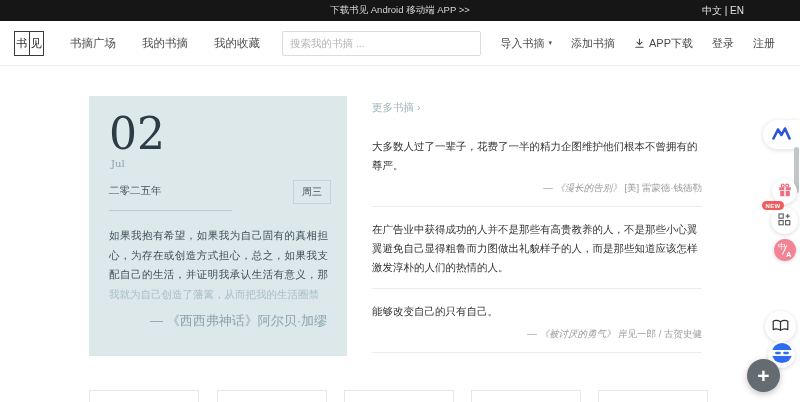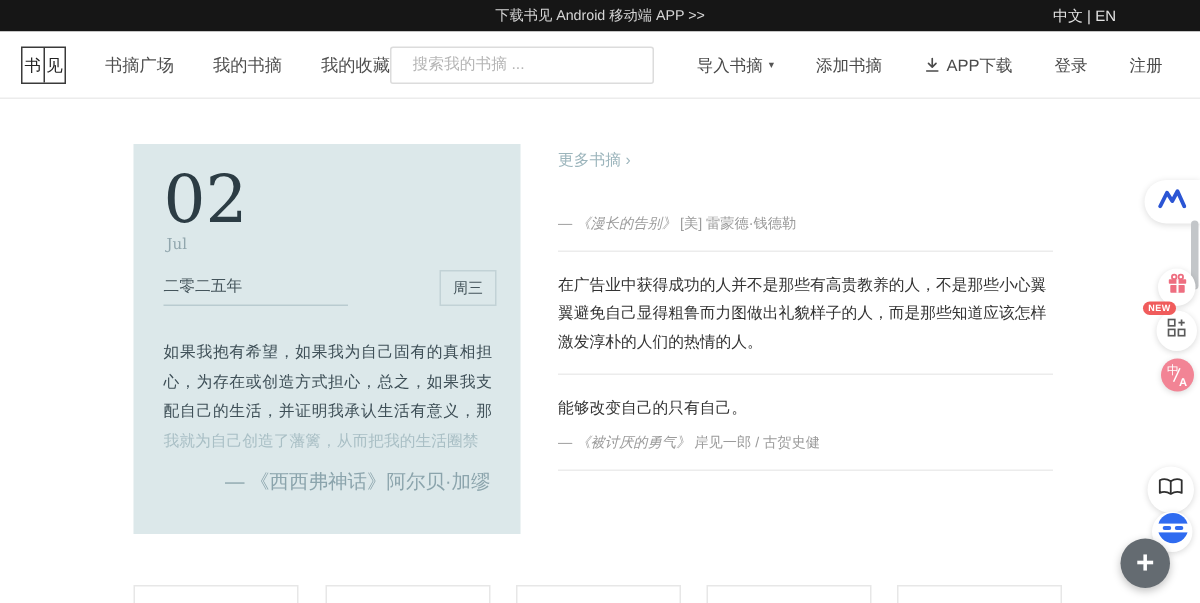--- a/index.html
+++ b/index.html
@@ -11,45 +11,45 @@
   .topbar { position:absolute; left:0; top:0; width:800px; height:21px; background:#161616; }
   .topbar-download { position:absolute; left:0; right:0; top:4px; text-align:center; font-size:9.5px; color:#d6d6d6; cursor:pointer; }
   .topbar-lang { position:absolute; right:56px; top:4px; font-size:10px; color:#e3e3e3; cursor:pointer; }
 
   
   .header { position:absolute; left:0; top:21px; width:800px; height:45px; background:#fff; border-bottom:1px solid #ececec; display:flex; align-items:center; }
   .logo-box { margin-left:14px; width:30px; height:25px; border:1px solid #3a3a3a; display:flex; align-items:stretch; cursor:pointer; flex:none; }
   .logo-cell { flex:1; display:flex; align-items:center; justify-content:center; font-size:11px; color:#222; }
   .logo-cell.first { border-right:1px solid #3a3a3a; }
   .nav-item { margin-left:26px; font-size:11.5px; color:#4f4f4f; cursor:pointer; white-space:nowrap; }
-  .search { width:326px; height:25px; border:1px solid #dcdcdc; border-radius:2px; font-size:10.5px; color:#333; padding:0 14px; outline:none; font-family:"Liberation Sans",sans-serif; }
+  .search { margin-left:22px; width:326px; height:25px; border:1px solid #dcdcdc; border-radius:2px; font-size:10.5px; color:#333; padding:0 7px; outline:none; font-family:"Liberation Sans",sans-serif; }
   .search::placeholder { color:#b5b5b5; }
   .hdr-spacer { flex:1; }
-  .hdr-action { margin-left:28px; font-size:11px; color:#4a4a4a; cursor:pointer; white-space:nowrap; display:flex; align-items:center; }
+  .hdr-action { margin-left:19px; font-size:11px; color:#4a4a4a; cursor:pointer; white-space:nowrap; display:flex; align-items:center; }
   .hdr-action:last-child { margin-right:25px; }
   .caret { font-size:7px; color:#555; margin-left:4px; }
   .dl-ico { margin-right:4px; display:inline-flex; }
 
   
   .daily-card { position:absolute; left:89px; top:96px; width:258px; height:260px; background:#dce8ea; cursor:pointer; }
   .dc-day { position:absolute; left:20px; top:14px; font-family:"DejaVu Serif",serif; font-size:44px; line-height:1.1; color:#2c3c44; font-weight:400; }
   .dc-month { position:absolute; left:22px; top:62px; font-family:"DejaVu Serif",serif; font-size:10px; color:#91a6ad; }
-  .dc-year { position:absolute; left:20px; top:88px; width:123px; font-size:10.5px; color:#44545b; border-bottom:1px solid #b9cbd0; padding-bottom:5px; }
+  .dc-year { position:absolute; left:20px; top:88px; width:123px; font-size:10.5px; color:#44545b; border-bottom:1px solid #b9cbd0; padding-bottom:12px; }
   .dc-weekday { position:absolute; right:16px; top:84px; border:1px solid #c2d2d6; font-size:10px; color:#44545b; padding:4px 8px; }
   .dc-quote { position:absolute; left:20px; top:130px; width:219px; font-size:10.5px; line-height:19.5px; color:#3e4f57; text-align:justify; }
   .dc-quote .fade { color:#a9bfc5; }
   .dc-attr { position:absolute; right:20px; top:216px; font-size:13px; color:#8ba4ac; }
 
   
   .quotes-col { position:absolute; left:372px; top:97px; width:330px; }
   .more-link { display:inline-block; font-size:10.5px; color:#9cb5bc; cursor:pointer; padding-bottom:13px; }
   .quote-item { padding:13px 0 11px; border-bottom:1px solid #ececec; cursor:pointer; }
   .quote-item:first-of-type { padding-top:9px; }
   .q-text { font-size:10.5px; line-height:19px; color:#333; }
-  .q-attr { text-align:left; font-size:9.5px; color:#9b9b9b; margin-top:7px; }
+  .q-attr { text-align:right; font-size:9.5px; color:#9b9b9b; margin-top:7px; }
   .q-title { font-style:italic; }
 
   
   .partial-card { position:absolute; top:390px; width:110px; height:26px; background:#fff; border:1px solid #e7e7e7; cursor:pointer; }
 
   
   .logo-tab { position:absolute; right:0; top:120px; width:37px; height:29px; background:#fff; border-radius:15px 0 0 15px; box-shadow:0 1px 5px rgba(0,0,0,.14); display:flex; align-items:center; justify-content:center; cursor:pointer; }
   .scrollbar { position:absolute; right:1px; top:147px; width:5px; height:46px; background:#c3c6c9; border-radius:3px; cursor:pointer; }
   .float-circle { position:absolute; background:#fff; border-radius:50%; box-shadow:0 1px 4px rgba(0,0,0,.15); display:flex; align-items:center; justify-content:center; cursor:pointer; }
   .gift-btn { right:3px; top:179px; width:25px; height:25px; }
@@ -106,20 +106,21 @@
     <div class="dc-year">二零二五年</div>
     <div class="dc-weekday">周三</div>
     <div class="dc-quote"><span>如果我抱有希望，如果我为自己固有的真相担心，为存在或创造方式担心，总之，如果我支配自己的生活，并证明我承认生活有意义，那</span><span class="fade">我就为自己创造了藩篱，从而把我的生活圈禁</span></div>
     <div class="dc-attr">— 《西西弗神话》阿尔贝·加缪</div>
   </div>
 
   <div class="quotes-col">
     <span class="more-link">更多书摘 ›</span>
 
     <div class="quote-item">
+      <div class="q-text">大多数人过了一辈子，花费了一半的精力企图维护他们根本不曾拥有的尊严。</div>
       <div class="q-attr"><span>— </span><span class="q-title">《漫长的告别》</span><span> [美] 雷蒙德·钱德勒</span></div>
     </div>
 
     <div class="quote-item">
       <div class="q-text">在广告业中获得成功的人并不是那些有高贵教养的人，不是那些小心翼翼避免自己显得粗鲁而力图做出礼貌样子的人，而是那些知道应该怎样激发淳朴的人们的热情的人。</div>
     </div>
 
     <div class="quote-item">
       <div class="q-text">能够改变自己的只有自己。</div>
       <div class="q-attr"><span>— </span><span class="q-title">《被讨厌的勇气》</span><span> 岸见一郎 / 古贺史健</span></div>

